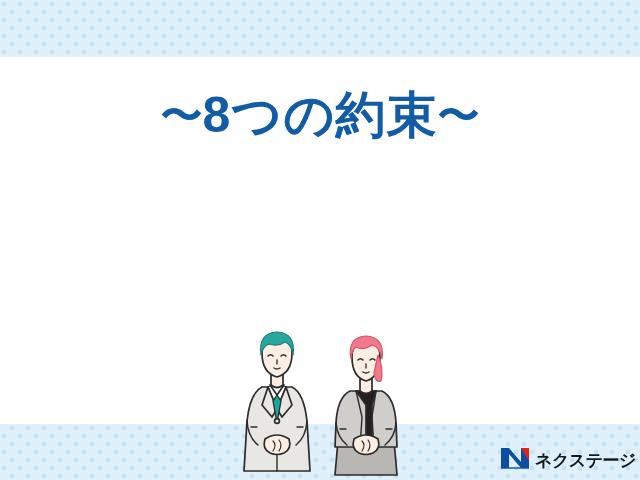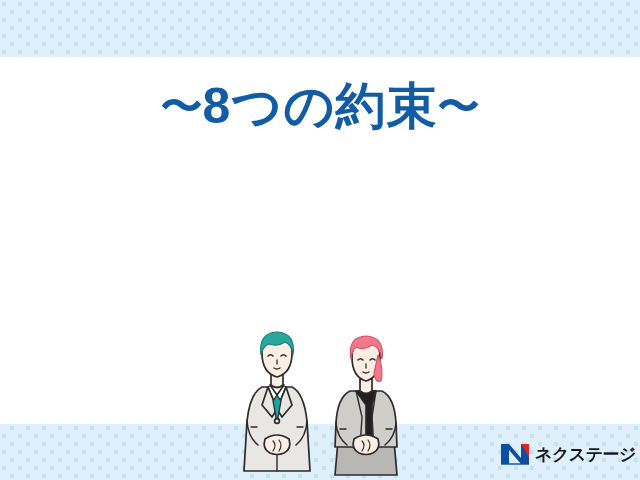--- a/index.html
+++ b/index.html
@@ -52,21 +52,21 @@
     padding-top: 65px;
     color: #1b5391;
     font-size: 25.5px;
     line-height: 1;
     font-weight: 700;
     letter-spacing: -0.4px;
     white-space: nowrap;
   }
 
   .line2 {
-    margin: 7px;
+    margin: 16px;
     padding-top: 17px;
     color: #115ca4;
     font-size: 50px;
     line-height: 1;
     font-weight: 700;
     letter-spacing: 1px;
     white-space: nowrap;
   }
   .line2 .wave {
     font-size: 42px;
@@ -85,21 +85,21 @@
   #illustration svg { display: block; }
 
   
   #logo {
     position: absolute;
     left: 500px;
     top: 439px;
     width: 132px;
     height: 30px;
     display: flex;
-    align-items: center;
+    align-items: flex-end;
     gap: 5px;
   }
   #logo-mark { flex: 0 0 auto; display: block; }
   #logo-text {
     color: #14171a;
     font-size: 17px;
     font-weight: 700;
     letter-spacing: -0.5px;
     line-height: 1;
     white-space: nowrap;

